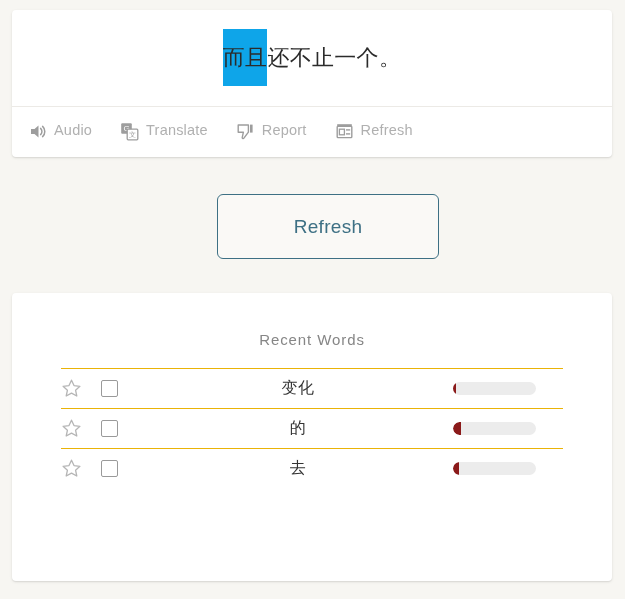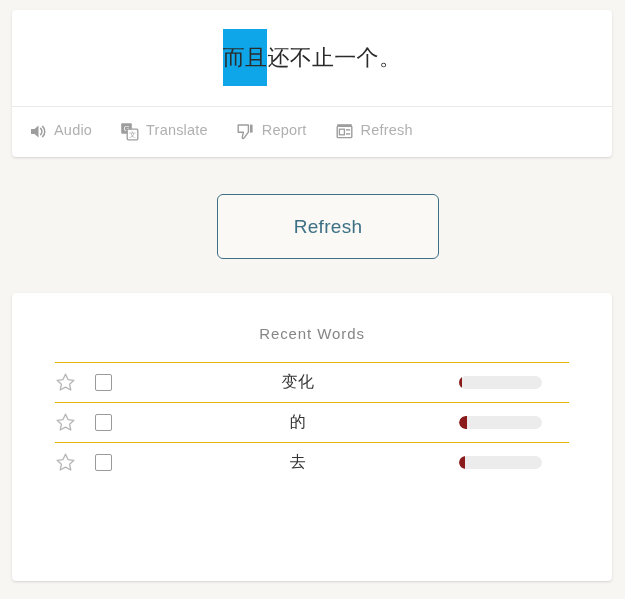--- a/index.html
+++ b/index.html
@@ -98,21 +98,21 @@
     letter-spacing: 0.3px;
     cursor: pointer;
   }
 
   
   #recent-card {
     left: 12px;
     top: 293px;
     width: 600px;
     height: 288px;
-    padding: 8px;
+    padding: 14px;
   }
   .recent-title {
     text-align: center;
     font-size: 15px;
     color: #868686;
     letter-spacing: 0.9px;
     padding-top: 24px;
     padding-bottom: 20px;
   }
   .word-list {

